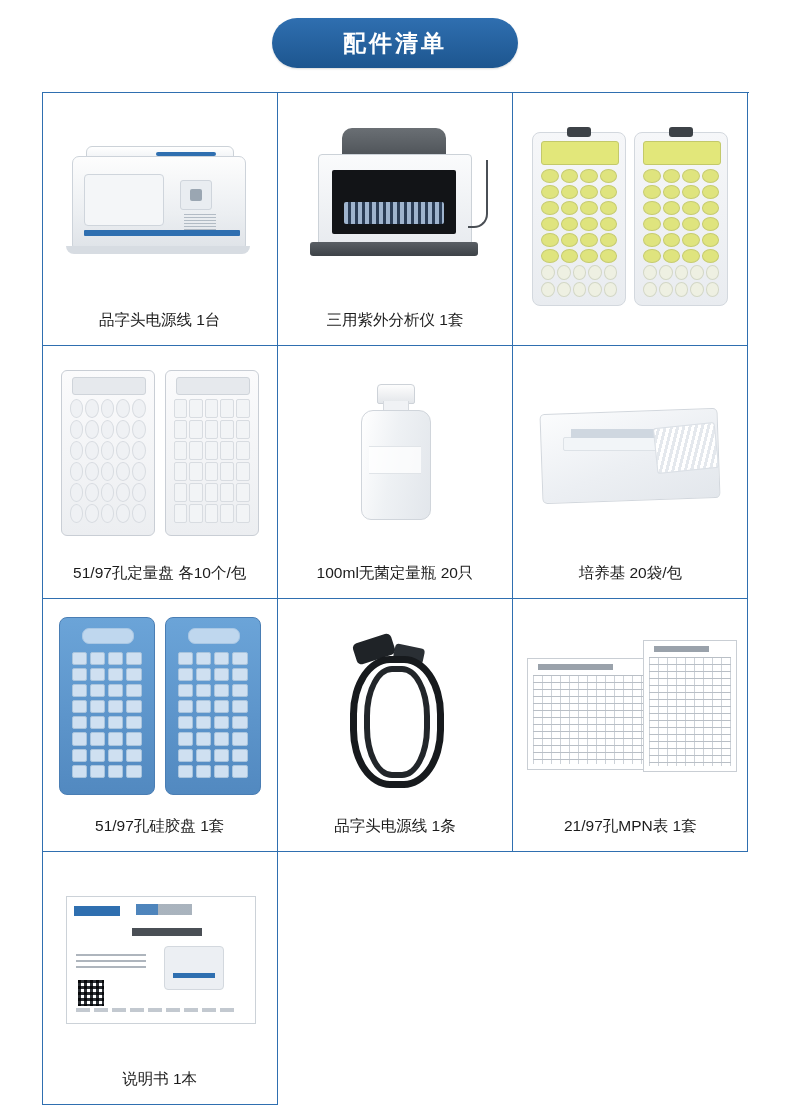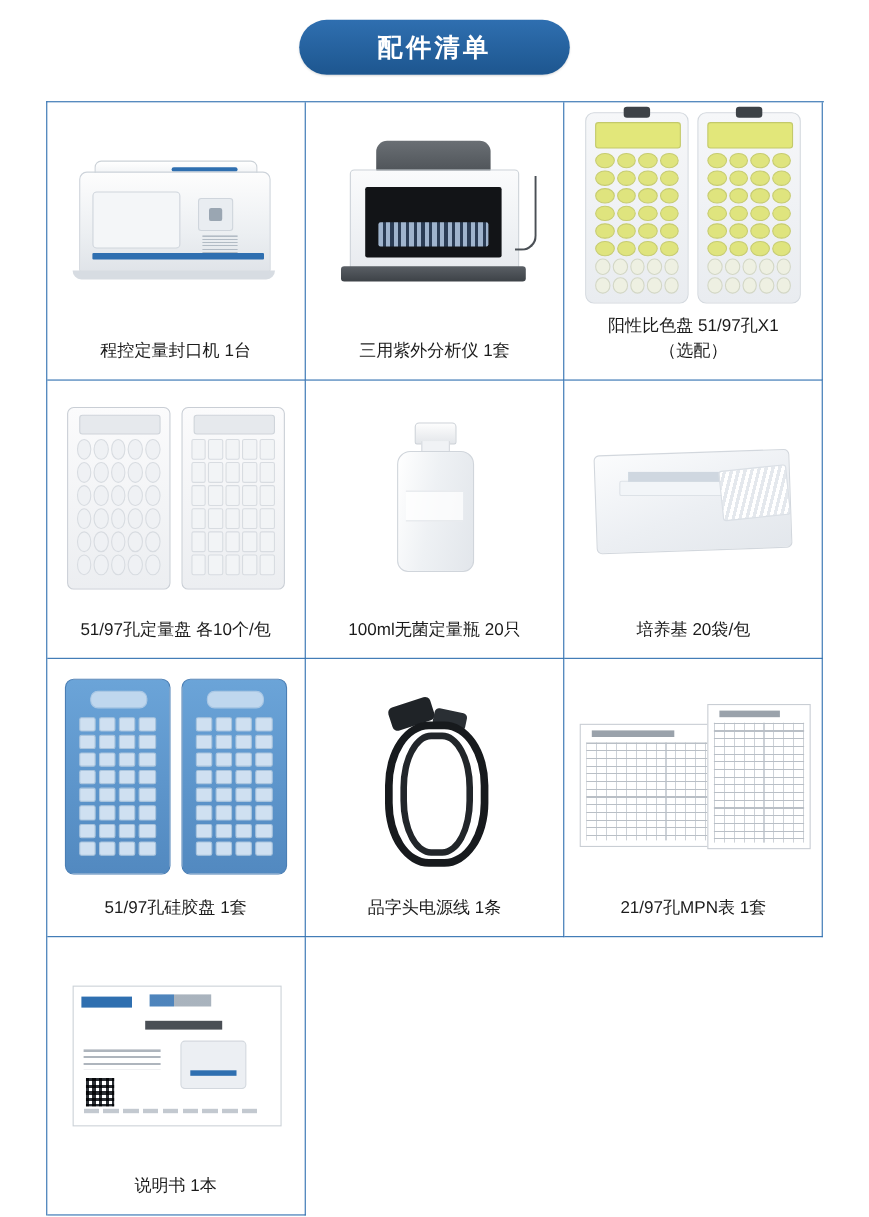--- a/index.html
+++ b/index.html
@@ -429,21 +429,21 @@
           <div class="door"></div>
           <div class="panel">
               <i></i>
             </div>
           <div class="txt"></div>
           <div class="blueline"></div>
           <div class="feet"></div>
         </div>
       </div>
       <div class="caption">
-        <span>程控定量封口机 1台</span>
+        <span>品字头电源线 1台</span>
       </div>
     </div>
 
     <div class="cell">
       <div class="thumb">
         <div class="art uv">
           <div class="hood"></div>
           <div class="cabinet"></div>
           <div class="chamber"></div>
           <div class="tray"></div>
@@ -537,24 +537,20 @@
                 <span></span>
                 <span></span>
               <span></span>
                 <span></span>
                 <span></span>
                 <span></span>
                 <span></span>
             </div>
           </div>
         </div>
-      </div>
-      <div class="caption">
-        <span>阳性比色盘 51/97孔X1</span>
-        <span class="sub">（选配）</span>
       </div>
     </div>
 
     <div class="cell">
       <div class="thumb">
         <div class="art qtrays">
           <div class="qtray bumpy">
             <div class="top"></div>
             <div class="cells">
               <span></span>

